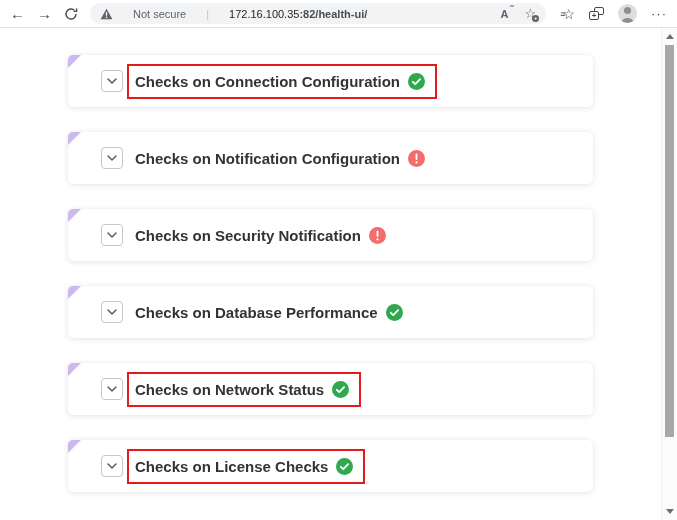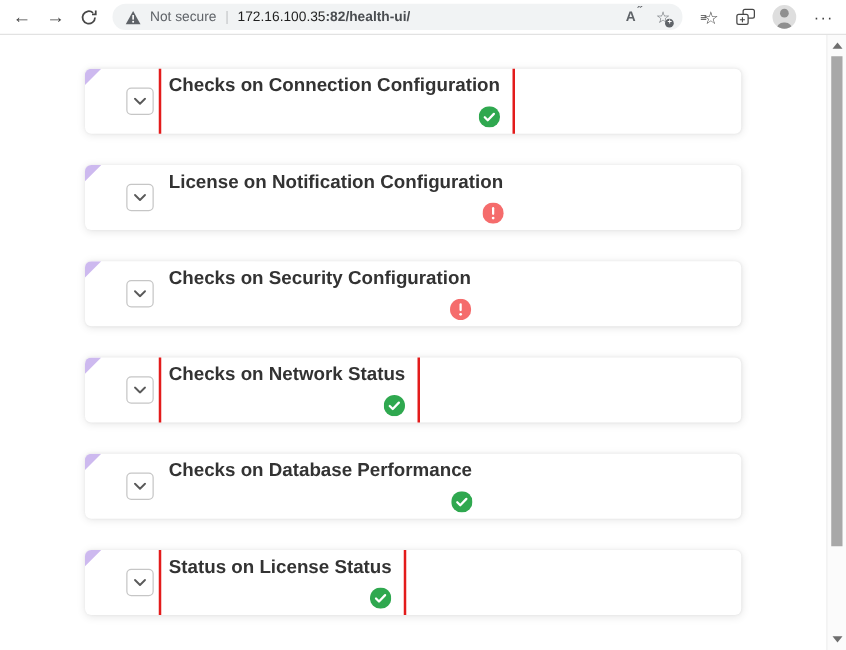--- a/index.html
+++ b/index.html
@@ -9,21 +9,21 @@
   
   .toolbar {
     position:absolute; top:0; left:0; width:677px; height:28px;
     background:#ffffff; border-bottom:1px solid #e2e2e2;
     display:flex; align-items:center; padding:0 8px 0 10px; gap:12px;
   }
   .nav-btn { font-size:15px; color:#3f3f3f; line-height:1; cursor:pointer; }
   .refresh-btn { display:flex; align-items:center; }
   .addr {
     flex:1; height:21px; background:#f1f3f4; border-radius:11px;
-    display:flex; align-items:center; padding:0 10px; gap:7px;
+    display:flex; align-items:center; padding:0 10px; gap:20px;
     font-size:11px; color:#5f6368; min-width:0;
   }
   .addr .warn { display:flex; align-items:center; }
   .addr .sep { color:#c3c5c8; font-size:11px; }
   .url { white-space:nowrap; overflow:hidden; }
   .url .host { color:#1f1f1f; font-weight:400; }
   .url .rest { color:#4a4d51;font-weight:bold; }
   .addr-right { margin-left:auto; display:flex; align-items:center; gap:12px; }
   .read-aloud { font-size:11px; color:#5f6368; font-weight:600; position:relative; padding-right:4px; }
   .read-aloud::after { content:"\02DD"; position:absolute; top:-4px; right:-1px; font-size:10px; }
@@ -52,22 +52,22 @@
     background:#fff; border-radius:5px; overflow:hidden;
     box-shadow:0 1px 7px rgba(0,0,0,0.10), 0 0 2px rgba(0,0,0,0.05);
     display:flex; align-items:center; padding-left:33px; cursor:pointer;
   }
   .corner { position:absolute; top:0; left:0; width:0; height:0;
             border-top:13px solid #cdb9ef; border-right:13px solid transparent; }
   .panel-toggle {
     width:22px; height:22px; border:1px solid #c6c6c6; border-radius:4px; background:#fff;
     display:flex; align-items:center; justify-content:center; flex:0 0 auto; cursor:pointer;
   }
-  .title-wrap { display:flex; align-items:flex-end; gap:8px; margin-left:4px;
-                padding:7px 10px 7px 6px; border:2px solid transparent;flex-direction:column; }
+  .title-wrap { display:flex; align-items:center; gap:8px; margin-left:4px;
+                padding:7px 10px 7px 6px; border:2px solid transparent; }
   .title-wrap.hl { border-color:#e31b1b; }
   .panel-title { font-size:15px; font-weight:700; color:#333333; white-space:nowrap; }
   .status-ic { display:flex; align-items:center; }
 
   
   .scrollbar { position:absolute; top:28px; right:0; width:16px; height:492px; background:#fbfbfb; border-left:1px solid #f0f0f0; }
   .sb-up, .sb-down { position:absolute; left:4px; width:0; height:0; cursor:pointer;
                      border-left:4px solid transparent; border-right:4px solid transparent; }
   .sb-up { top:6px; border-bottom:5px solid #6e6e6e; }
   .sb-down { bottom:6px; border-top:5px solid #6e6e6e; }
@@ -140,95 +140,95 @@
     </div>
 
     <div class="panel">
       <span class="corner"></span>
       <span class="panel-toggle">
         <svg width="10" height="6" viewBox="0 0 10 6">
             <path d="M1 1 l4 4 l4 -4" stroke="#5a5a5a" stroke-width="1.5" fill="none" stroke-linecap="round" stroke-linejoin="round"></path>
           </svg>
       </span>
       <span class="title-wrap">
-        <span class="panel-title">License on Notification Configuration</span>
+        <span class="panel-title">Checks on Notification Configuration</span>
         <span class="status-ic">
           <svg width="17" height="17" viewBox="0 0 17 17">
               <circle cx="8.5" cy="8.5" r="8.5" fill="#f56c6c"></circle>
               <rect x="7.6" y="3.6" width="1.8" height="6.3" rx="0.9" fill="#fff"></rect>
               <circle cx="8.5" cy="12.4" r="1.1" fill="#fff"></circle>
             </svg>
         </span>
       </span>
     </div>
 
     <div class="panel">
       <span class="corner"></span>
       <span class="panel-toggle">
         <svg width="10" height="6" viewBox="0 0 10 6">
             <path d="M1 1 l4 4 l4 -4" stroke="#5a5a5a" stroke-width="1.5" fill="none" stroke-linecap="round" stroke-linejoin="round"></path>
           </svg>
       </span>
       <span class="title-wrap">
-        <span class="panel-title">Checks on Security Configuration</span>
+        <span class="panel-title">Checks on Security Notification</span>
         <span class="status-ic">
           <svg width="17" height="17" viewBox="0 0 17 17">
               <circle cx="8.5" cy="8.5" r="8.5" fill="#f56c6c"></circle>
               <rect x="7.6" y="3.6" width="1.8" height="6.3" rx="0.9" fill="#fff"></rect>
               <circle cx="8.5" cy="12.4" r="1.1" fill="#fff"></circle>
             </svg>
         </span>
       </span>
     </div>
 
     <div class="panel">
       <span class="corner"></span>
       <span class="panel-toggle">
         <svg width="10" height="6" viewBox="0 0 10 6">
             <path d="M1 1 l4 4 l4 -4" stroke="#5a5a5a" stroke-width="1.5" fill="none" stroke-linecap="round" stroke-linejoin="round"></path>
           </svg>
       </span>
+      <span class="title-wrap">
+        <span class="panel-title">Checks on Database Performance</span>
+        <span class="status-ic">
+          <svg width="17" height="17" viewBox="0 0 17 17">
+              <circle cx="8.5" cy="8.5" r="8.5" fill="#2fa84f"></circle>
+              <path d="M4.8 8.8 l2.4 2.4 l4.9 -5.1" stroke="#fff" stroke-width="1.8" fill="none" stroke-linecap="round" stroke-linejoin="round"></path>
+            </svg>
+        </span>
+      </span>
+    </div>
+
+    <div class="panel">
+      <span class="corner"></span>
+      <span class="panel-toggle">
+        <svg width="10" height="6" viewBox="0 0 10 6">
+            <path d="M1 1 l4 4 l4 -4" stroke="#5a5a5a" stroke-width="1.5" fill="none" stroke-linecap="round" stroke-linejoin="round"></path>
+          </svg>
+      </span>
       <span class="title-wrap hl">
         <span class="panel-title">Checks on Network Status</span>
         <span class="status-ic">
           <svg width="17" height="17" viewBox="0 0 17 17">
               <circle cx="8.5" cy="8.5" r="8.5" fill="#2fa84f"></circle>
               <path d="M4.8 8.8 l2.4 2.4 l4.9 -5.1" stroke="#fff" stroke-width="1.8" fill="none" stroke-linecap="round" stroke-linejoin="round"></path>
             </svg>
         </span>
       </span>
     </div>
 
     <div class="panel">
       <span class="corner"></span>
       <span class="panel-toggle">
         <svg width="10" height="6" viewBox="0 0 10 6">
             <path d="M1 1 l4 4 l4 -4" stroke="#5a5a5a" stroke-width="1.5" fill="none" stroke-linecap="round" stroke-linejoin="round"></path>
           </svg>
       </span>
-      <span class="title-wrap">
-        <span class="panel-title">Checks on Database Performance</span>
-        <span class="status-ic">
-          <svg width="17" height="17" viewBox="0 0 17 17">
-              <circle cx="8.5" cy="8.5" r="8.5" fill="#2fa84f"></circle>
-              <path d="M4.8 8.8 l2.4 2.4 l4.9 -5.1" stroke="#fff" stroke-width="1.8" fill="none" stroke-linecap="round" stroke-linejoin="round"></path>
-            </svg>
-        </span>
-      </span>
-    </div>
-
-    <div class="panel">
-      <span class="corner"></span>
-      <span class="panel-toggle">
-        <svg width="10" height="6" viewBox="0 0 10 6">
-            <path d="M1 1 l4 4 l4 -4" stroke="#5a5a5a" stroke-width="1.5" fill="none" stroke-linecap="round" stroke-linejoin="round"></path>
-          </svg>
-      </span>
       <span class="title-wrap hl">
-        <span class="panel-title">Status on License Status</span>
+        <span class="panel-title">Checks on License Checks</span>
         <span class="status-ic">
           <svg width="17" height="17" viewBox="0 0 17 17">
               <circle cx="8.5" cy="8.5" r="8.5" fill="#2fa84f"></circle>
               <path d="M4.8 8.8 l2.4 2.4 l4.9 -5.1" stroke="#fff" stroke-width="1.8" fill="none" stroke-linecap="round" stroke-linejoin="round"></path>
             </svg>
         </span>
       </span>
     </div>
 
   </div>

